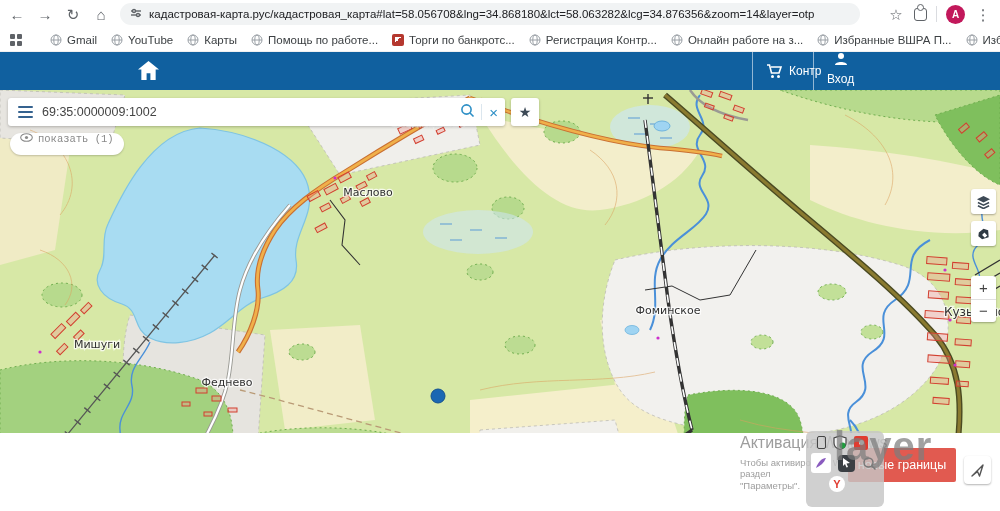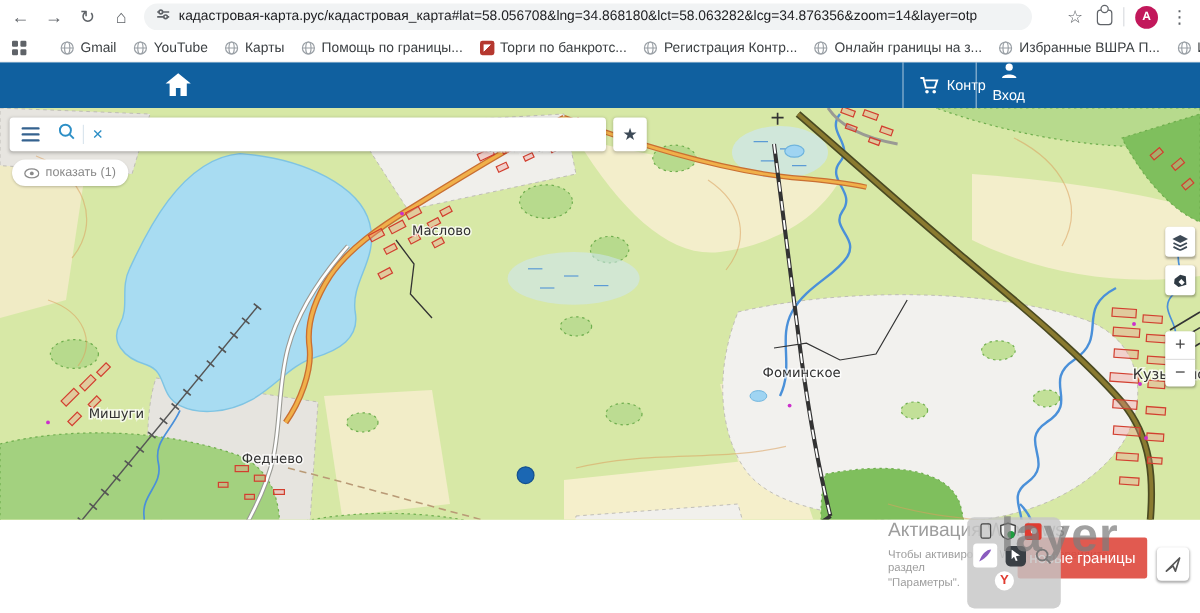--- a/index.html
+++ b/index.html
@@ -38,21 +38,21 @@
   svg text.place-big { font-size:12px; }
 
   
   .searchbar { left:8px; top:98px; width:497px; height:28px; background:#fff; border-radius:3px; box-shadow:0 1px 3px rgba(0,0,0,.25); display:flex; align-items:center; z-index:6; }
   .burger { width:34px; display:flex; flex-direction:column; gap:3px; align-items:center; cursor:pointer; }
   .burger i { width:15px; height:2.2px; background:#35628f; border-radius:1px; }
   .search-input { flex:1; border:0; outline:0; font-size:12.5px; color:#444; font-family:"Liberation Sans",sans-serif; background:transparent; }
   .s-ic { color:#2d8fc6; font-size:15px; padding:0 7px; cursor:pointer; }
   .s-div { width:1px; height:16px; background:#dbe6ee; }
   .star-btn { left:511px; top:98px; width:28px; height:28px; background:#fff; border-radius:3px; box-shadow:0 1px 3px rgba(0,0,0,.25); display:flex; align-items:center; justify-content:center; color:#3d4a57; font-size:14px; z-index:6; cursor:pointer; }
-  .show-pill { left:10px; top:133px; height:22px; background:#fff; border-radius:11px; box-shadow:0 1px 2px rgba(0,0,0,.2); display:flex; align-items:center; gap:5px; padding:0 10px; font-size:10.5px; color:#8a8a8a; z-index:6; cursor:pointer; }
+  .show-pill { left:10px; top:133px; height:22px; background:#fff; border-radius:11px; box-shadow:0 1px 2px rgba(0,0,0,.2); display:flex; gap:5px; padding:0 10px; font-size:10.5px; color:#8a8a8a; z-index:6; cursor:pointer;font-family:Liberation Mono, monospace; }
 
   
   .ctrl { width:25px; background:#fff; border-radius:3px; box-shadow:0 1px 2px rgba(0,0,0,.3); display:flex; align-items:center; justify-content:center; cursor:pointer; z-index:6; }
   .zoom-box { left:971px; top:276px; width:25px; height:46px; background:#fff; border-radius:3px; box-shadow:0 1px 2px rgba(0,0,0,.3); z-index:6; display:flex; flex-direction:column; }
   .zoom-box div { flex:1; display:flex; align-items:center; justify-content:center; font-size:15px; color:#444; cursor:pointer; }
   .zoom-box div:first-child { border-bottom:1px solid #e0e0e0; }
 
   
   .activation { left:740px; top:434px; width:220px; color:#8c8c8c; opacity:.85; z-index:5; }
   .activation .t1 { font-size:16px; }
@@ -122,37 +122,37 @@
   <span class="bm">
       <svg width="12" height="12">
         <use href="#globe"></use>
       </svg>
       <span>Карты</span>
     </span>
   <span class="bm">
       <svg width="12" height="12">
         <use href="#globe"></use>
       </svg>
-      <span>Помощь по границы...</span>
+      <span>Помощь по работе...</span>
     </span>
   <span class="bm">
       <span class="fav-red"></span>
       <span>Торги по банкротс...</span>
     </span>
   <span class="bm">
       <svg width="12" height="12">
         <use href="#globe"></use>
       </svg>
       <span>Регистрация Контр...</span>
     </span>
   <span class="bm">
       <svg width="12" height="12">
         <use href="#globe"></use>
       </svg>
-      <span>Онлайн границы на з...</span>
+      <span>Онлайн работе на з...</span>
     </span>
   <span class="bm">
       <svg width="12" height="12">
         <use href="#globe"></use>
       </svg>
       <span>Избранные ВШРА П...</span>
     </span>
   <span class="bm">
       <svg width="12" height="12">
         <use href="#globe"></use>
@@ -414,20 +414,21 @@
   <circle cx="438" cy="306" r="7" fill="#1b67b3" stroke="#14518f" stroke-width="1"></circle>
 </svg>
 </div>
 
 <div class="searchbar abs">
   <span class="burger">
       <i></i>
       <i></i>
       <i></i>
     </span>
+  <input class="search-input" type="text" value="69:35:0000009:1002" style="">
   <span style="padding:0 6px;">
     <svg width="15" height="15" viewBox="0 0 15 15">
         <circle cx="6.5" cy="6.5" r="4.6" fill="none" stroke="#2d8fc6" stroke-width="1.6"></circle>
         <line x1="10" y1="10" x2="13.5" y2="13.5" stroke="#2d8fc6" stroke-width="1.6"></line>
       </svg>
   </span>
   <span class="s-div"></span>
   <span class="s-ic">×</span>
 </div>
 <div class="star-btn abs">★</div>

